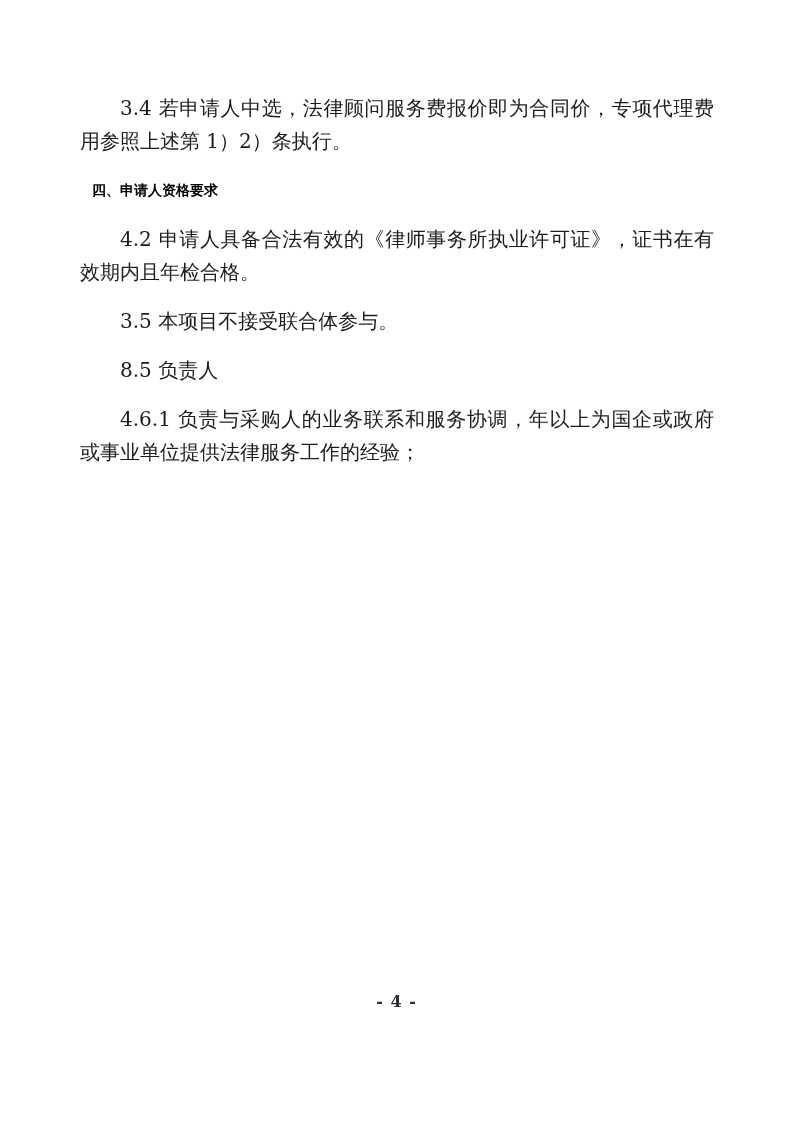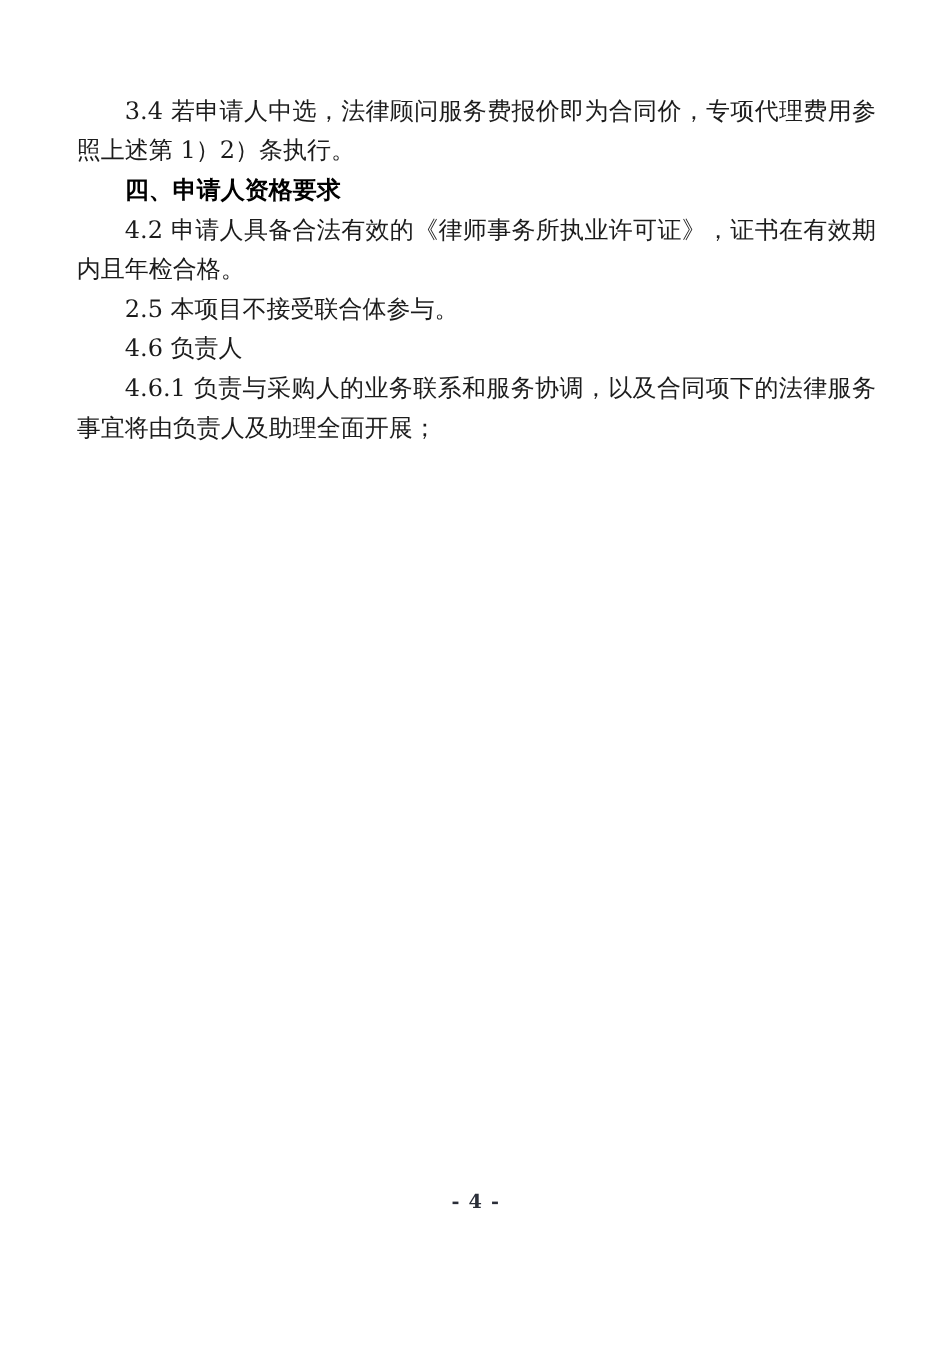--- a/index.html
+++ b/index.html
@@ -17,31 +17,31 @@
     color: #1c1c1c;
     box-sizing: border-box;
   }
   .content {
     position: absolute;
     top: 76px;
     left: 64px;
     width: 666px;
   }
   .para {
-    margin: 0;
+    margin: 16px;
     font-size: 20px;
     line-height: 33px;
     text-align: justify;
     text-indent: 2em;
     font-weight: 400;
     word-break: break-all;
   }
   .heading {
     margin: 0;
-    font-size: 20px;
+    font-size: 14px;
     line-height: 33px;
     text-indent: 2em;
     font-weight: 700;
     color: #000000;
     font-family: "DejaVu Sans", "Liberation Sans", sans-serif;
   }
   .footer {
     position: absolute;
     left: 0;
     right: 0;
@@ -55,18 +55,18 @@
   }
 </style>
 </head>
 <body>
 
 <div class="page">
   <div class="content">
     <p class="para">3.4 若申请人中选，法律顾问服务费报价即为合同价，专项代理费用参照上述第 1）2）条执行。</p>
     <h2 class="heading">四、申请人资格要求</h2>
     <p class="para">4.2 申请人具备合法有效的《律师事务所执业许可证》，证书在有效期内且年检合格。</p>
-    <p class="para">2.5 本项目不接受联合体参与。</p>
-    <p class="para">4.6 负责人</p>
-    <p class="para">4.6.1 负责与采购人的业务联系和服务协调，以及合同项下的法律服务事宜将由负责人及助理全面开展；</p>
+    <p class="para">3.5 本项目不接受联合体参与。</p>
+    <p class="para">8.5 负责人</p>
+    <p class="para">4.6.1 负责与采购人的业务联系和服务协调，年以上为国企或政府或事业单位提供法律服务工作的经验；</p>
   </div>
   <div class="footer">- 4 -</div>
 </div>
 
 </body></html>

